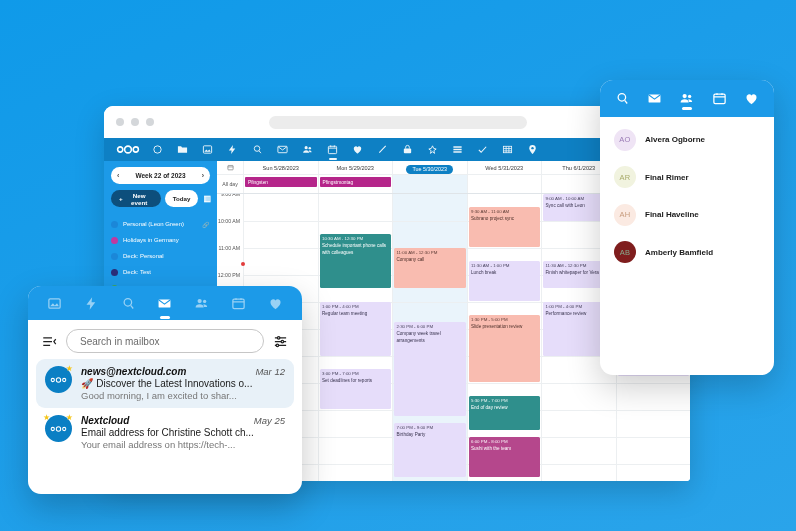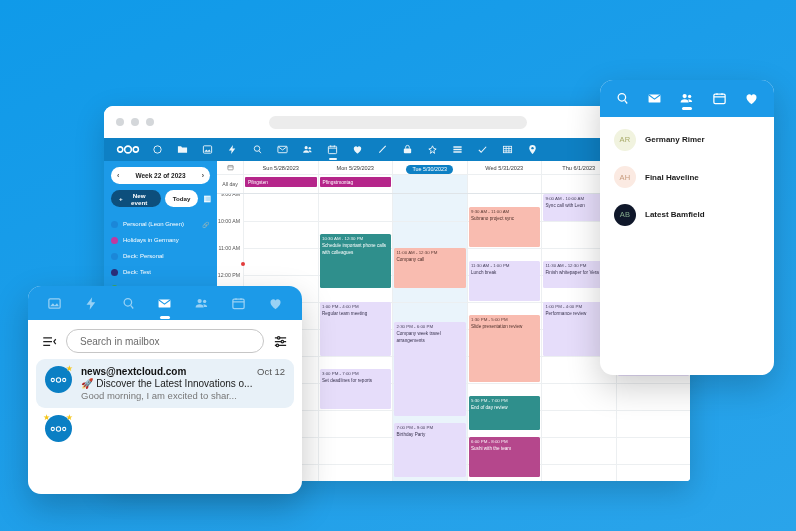--- a/index.html
+++ b/index.html
@@ -212,21 +212,21 @@
   .mail-ava .circ {
     width: 27px; height: 27px; border-radius: 50%; background: #0a7fc4;
     display: flex; align-items: center; justify-content: center;
   }
   .mail-ava .star {
     position: absolute; font-size: 8px; color: #f5c518; line-height: 1;
   }
   .mail-ava .star.a { top: -1px; right: -1px; }
   .mail-ava .star.b { top: -1px; left: -2px; }
   .mail-txt { flex: 1; min-width: 0; }
-  .mail-row1 { display: flex; justify-content: space-between; align-items: baseline; }
+  .mail-row1 { display: flex; justify-content: space-between; align-items: baseline; font-style: italic; }
   .mail-from { font-size: 10px; font-weight: bold; color: #111; }
   .mail-date { font-size: 9.5px; color: #555; white-space: nowrap; }
   .mail-sub {
     font-size: 10px; color: #1a1a1a; margin-top: 1px;
     white-space: nowrap; overflow: hidden; text-overflow: ellipsis;
   }
   .mail-prev {
     font-size: 9.5px; color: #777; margin-top: 1px;
     white-space: nowrap; overflow: hidden; text-overflow: ellipsis;
   }
@@ -612,30 +612,34 @@
         </svg>
       </div>
     <div class="c-ico">
         <svg viewBox="0 0 24 24" fill="#fff">
           <path d="M12 21s-8-5-8-10.5A4.5 4.5 0 0112 7a4.5 4.5 0 018 3.5C20 16 12 21 12 21z"></path>
         </svg>
       </div>
   </div>
   <div id="contacts-list">
       <div class="contact">
+        <div class="avatar" style="background: rgb(239, 228, 245); color: rgb(154, 122, 181);">AO</div>
+        <div class="cname">Alvera Ogborne</div>
+      </div>
+      <div class="contact">
         <div class="avatar" style="background: rgb(241, 243, 223); color: rgb(168, 171, 106);">AR</div>
-        <div class="cname">Germany Rimer</div>
+        <div class="cname">Final Rimer</div>
       </div>
       <div class="contact">
         <div class="avatar" style="background: rgb(251, 234, 226); color: rgb(199, 155, 124);">AH</div>
         <div class="cname">Final Haveline</div>
       </div>
       <div class="contact">
-        <div class="avatar" style="background: #0f172a; color: rgb(133, 171, 141);">AB</div>
-        <div class="cname">Latest Bamfield</div>
+        <div class="avatar" style="background: #7f1d1d; color: rgb(133, 171, 141);">AB</div>
+        <div class="cname">Amberly Bamfield</div>
       </div>
     </div>
 </div>
 
 <div id="mail">
   <div id="mail-nav">
     <div class="m-ico dim">
         <svg viewBox="0 0 24 24" fill="none" stroke="#fff" stroke-width="2">
           <rect x="3" y="4.5" width="18" height="15" rx="2"></rect>
           <path d="M5 16.5l4.5-5 3 3.5L16 11.5l3 5" fill="#fff" stroke="none"></path>
@@ -705,33 +709,41 @@
               <circle cx="8" cy="7" r="3.4" fill="none" stroke="#fff" stroke-width="2.2"></circle>
               <circle cx="20" cy="7" r="4.6" fill="none" stroke="#fff" stroke-width="2.2"></circle>
               <circle cx="32" cy="7" r="3.4" fill="none" stroke="#fff" stroke-width="2.2"></circle>
             </svg>
           </div>
           <span class="star a">★</span>
         </div>
         <div class="mail-txt">
           <div class="mail-row1">
             <div class="mail-from">news@nextcloud.com</div>
-            <div class="mail-date">Oct 12</div>
+            <div class="mail-date">Mar 12</div>
           </div>
           <div class="mail-sub">🚀 Discover the Latest Innovations o...</div>
           <div class="mail-prev">Good morning, I am excited to shar...</div>
         </div>
       </div>
       <div class="mail-item">
         <div class="mail-ava">
           <div class="circ">
             <svg viewBox="0 0 40 14" width="19" height="8">
               <circle cx="8" cy="7" r="3.4" fill="none" stroke="#fff" stroke-width="2.2"></circle>
               <circle cx="20" cy="7" r="4.6" fill="none" stroke="#fff" stroke-width="2.2"></circle>
               <circle cx="32" cy="7" r="3.4" fill="none" stroke="#fff" stroke-width="2.2"></circle>
             </svg>
           </div>
           <span class="star a">★</span>
           <span class="star b">★</span>
         </div>
+        <div class="mail-txt">
+          <div class="mail-row1">
+            <div class="mail-from">Nextcloud</div>
+            <div class="mail-date">May 25</div>
+          </div>
+          <div class="mail-sub">Email address for Christine Schott ch...</div>
+          <div class="mail-prev">Your email address on https://tech-...</div>
+        </div>
       </div>
     </div>
 </div>
 
 </body></html>

